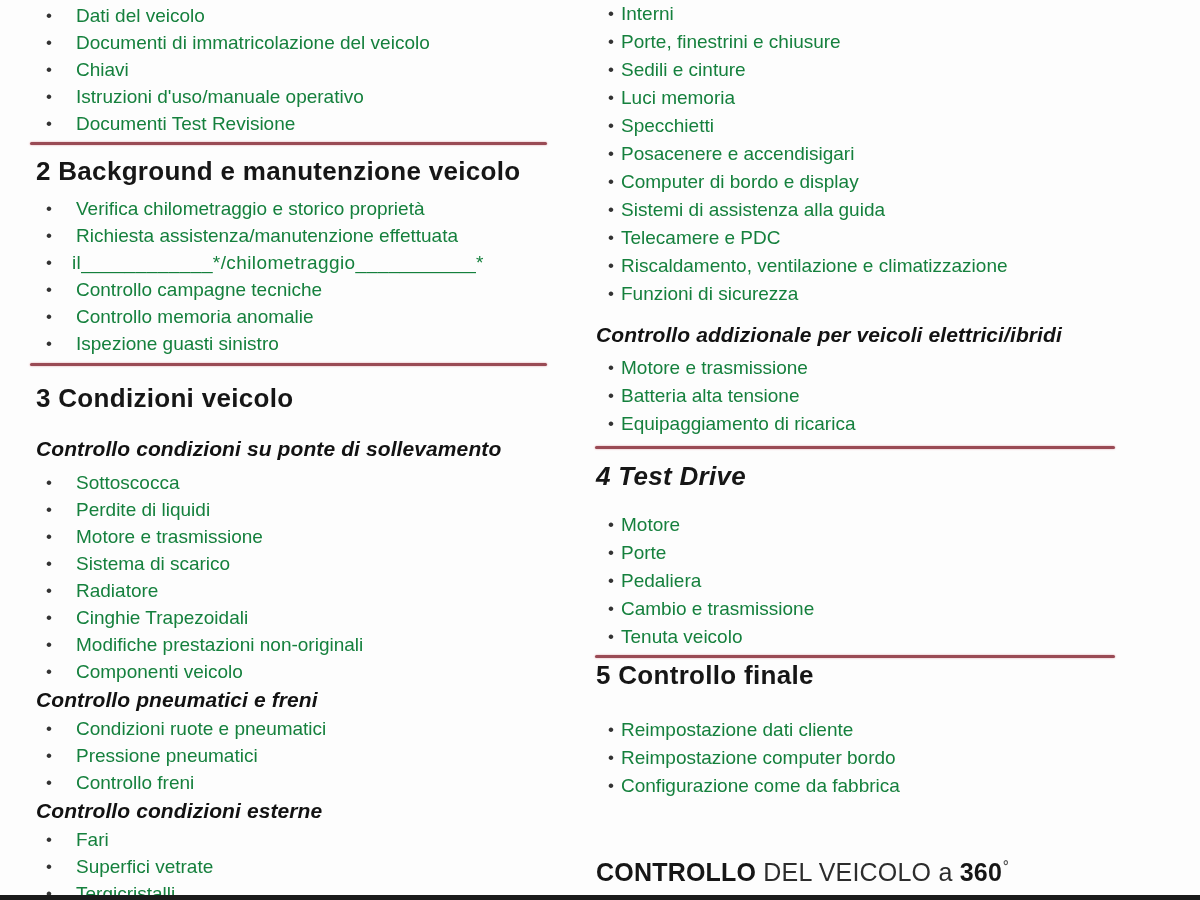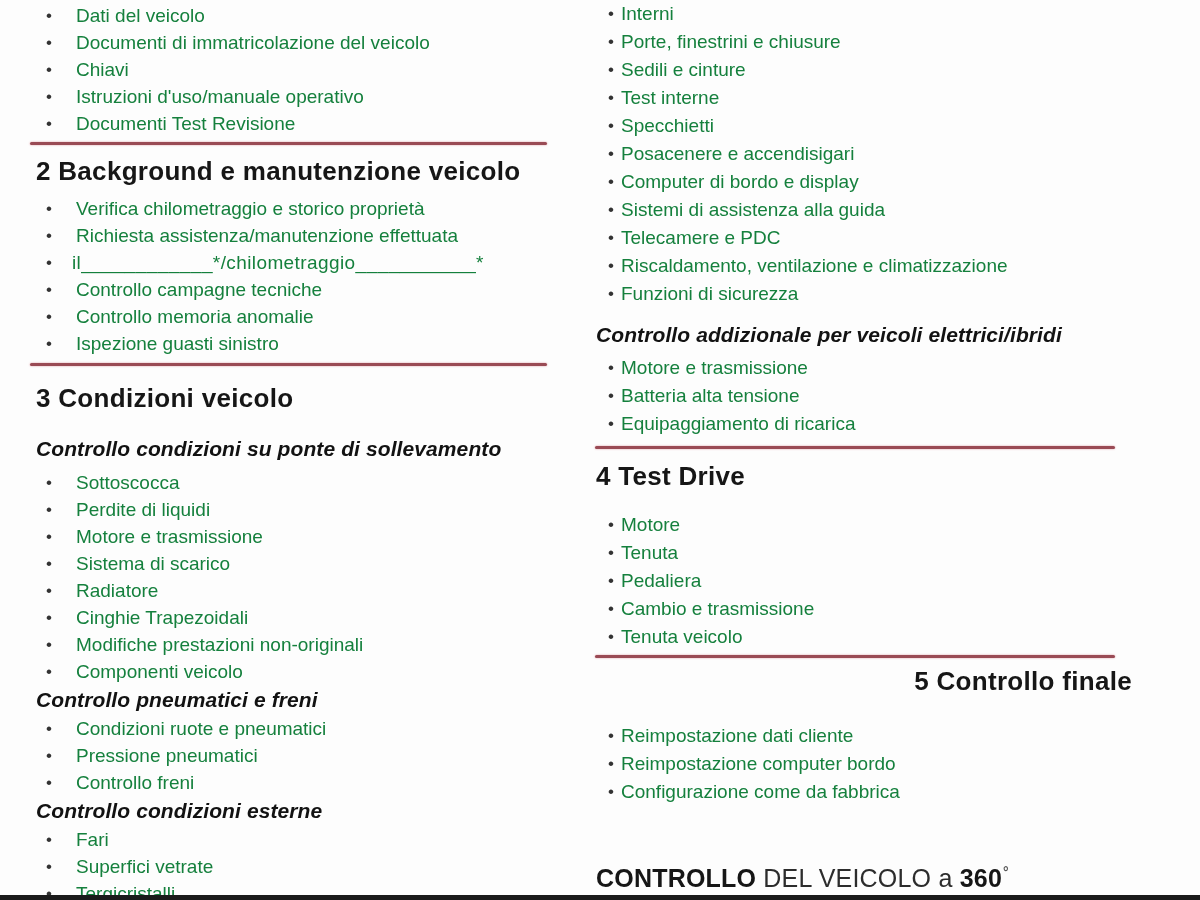--- a/index.html
+++ b/index.html
@@ -54,25 +54,25 @@
   #div-l2 { margin-top:6px; }
   #h-s3 { margin-top:16px; }
   #h-s3a { margin-top:20px; }
   #ul-s3a { margin-top:5px; }
   #ul-s3b { margin-top:0; }
   #ul-s3c { margin-top:0; }
   #h-elec { margin-top:12px; }
   #ul-r2 { margin-top:4px; }
   #ul-r2 li { line-height:27.5px; }
   #div-r1 { margin-top:8px; }
-  #h-s4 { margin-top:10px; line-height:34px; }
+  #h-s4 { margin-top:10px; line-height:34px;font-style:italic; }
   #ul-r3 { margin-top:18px; }
   #ul-r3 li { line-height:27.6px; }
   #div-r2 { margin-top:4px; }
-  #h-s5 { margin-top:6px; line-height:34px;text-align:right; }
+  #h-s5 { line-height:34px; }
   #ul-r4 { margin-top:24px; }
 
   .footer-line1 {
     margin-top:50px; font-size:25px; line-height:32px;
     color:#2c2c2c; letter-spacing:0.2px; white-space:nowrap;
   }
   .footer-line1 .fw-b { font-weight:800; color:#161616; }
   .footer-line1 .deg  { font-size:14px; font-weight:700; color:#555;
                         vertical-align:10px; margin-left:1px; }
   .footer-line2 {
@@ -312,21 +312,21 @@
 
       <li>
         <span class="item-body">
           <span>Sedili e cinture</span>
           
         </span>
       </li>
 
       <li>
         <span class="item-body">
-          <span>Test interne</span>
+          <span>Luci memoria</span>
           
         </span>
       </li>
 
       <li>
         <span class="item-body">
           <span>Specchietti</span>
           
         </span>
       </li>
@@ -406,21 +406,21 @@
 
       <li>
         <span class="item-body">
           <span>Motore</span>
           
         </span>
       </li>
 
       <li>
         <span class="item-body">
-          <span>Tenuta</span>
+          <span>Porte</span>
           
         </span>
       </li>
 
       <li>
         <span class="item-body">
           <span>Pedaliera</span>
           
         </span>
       </li>

